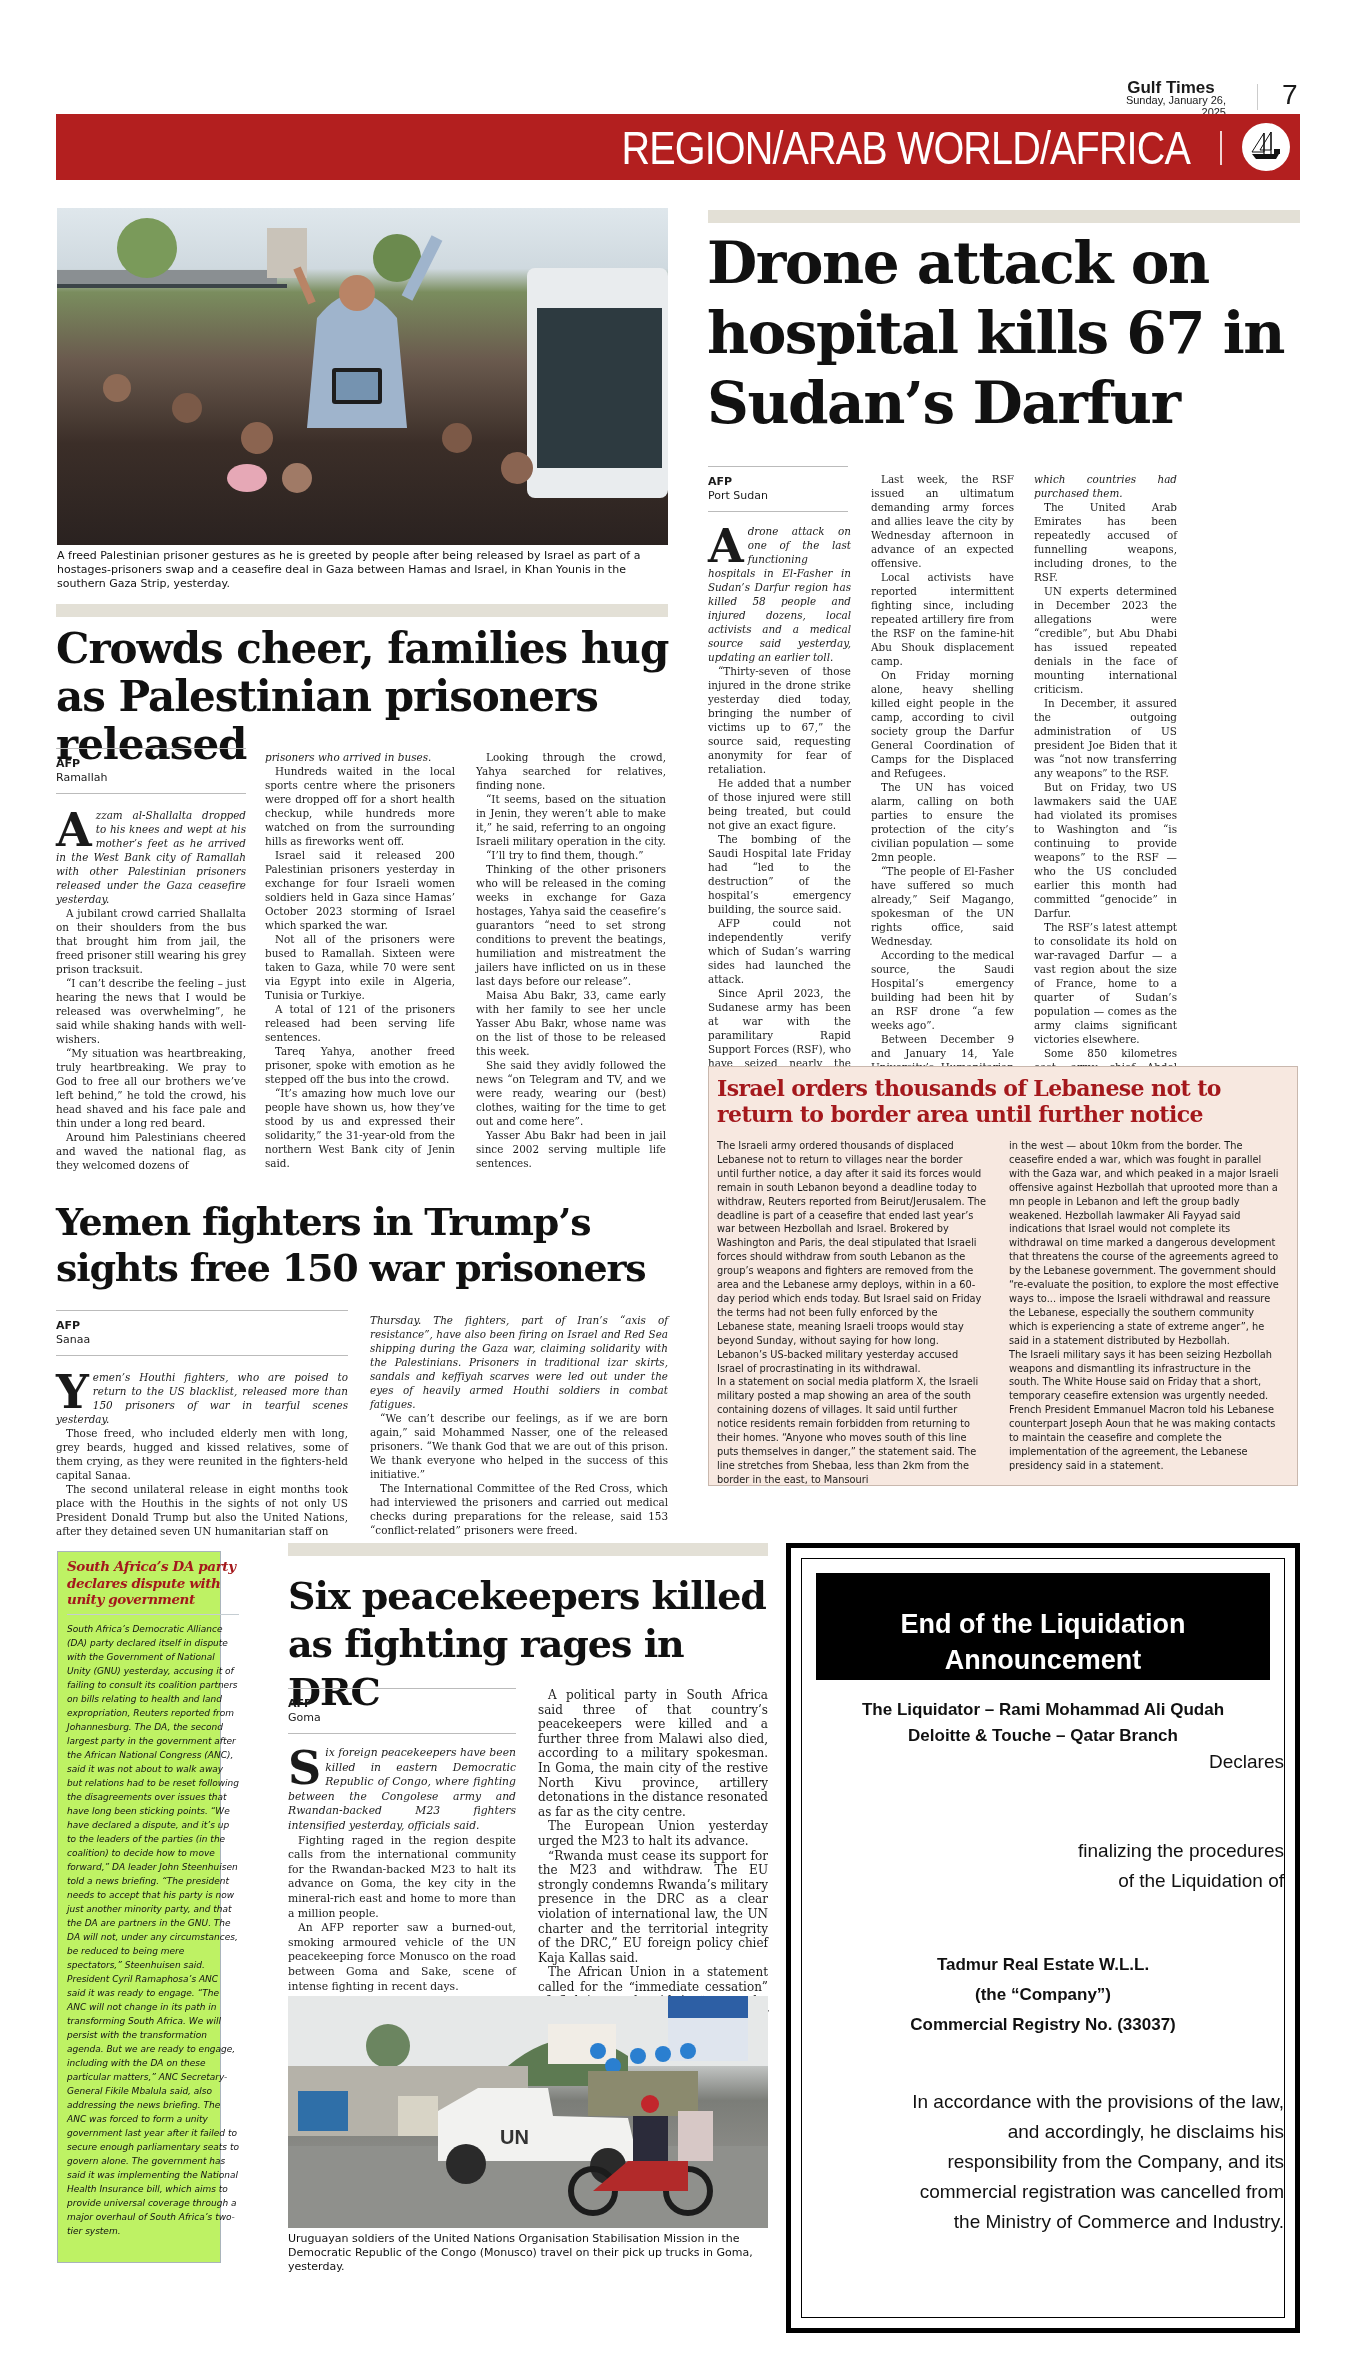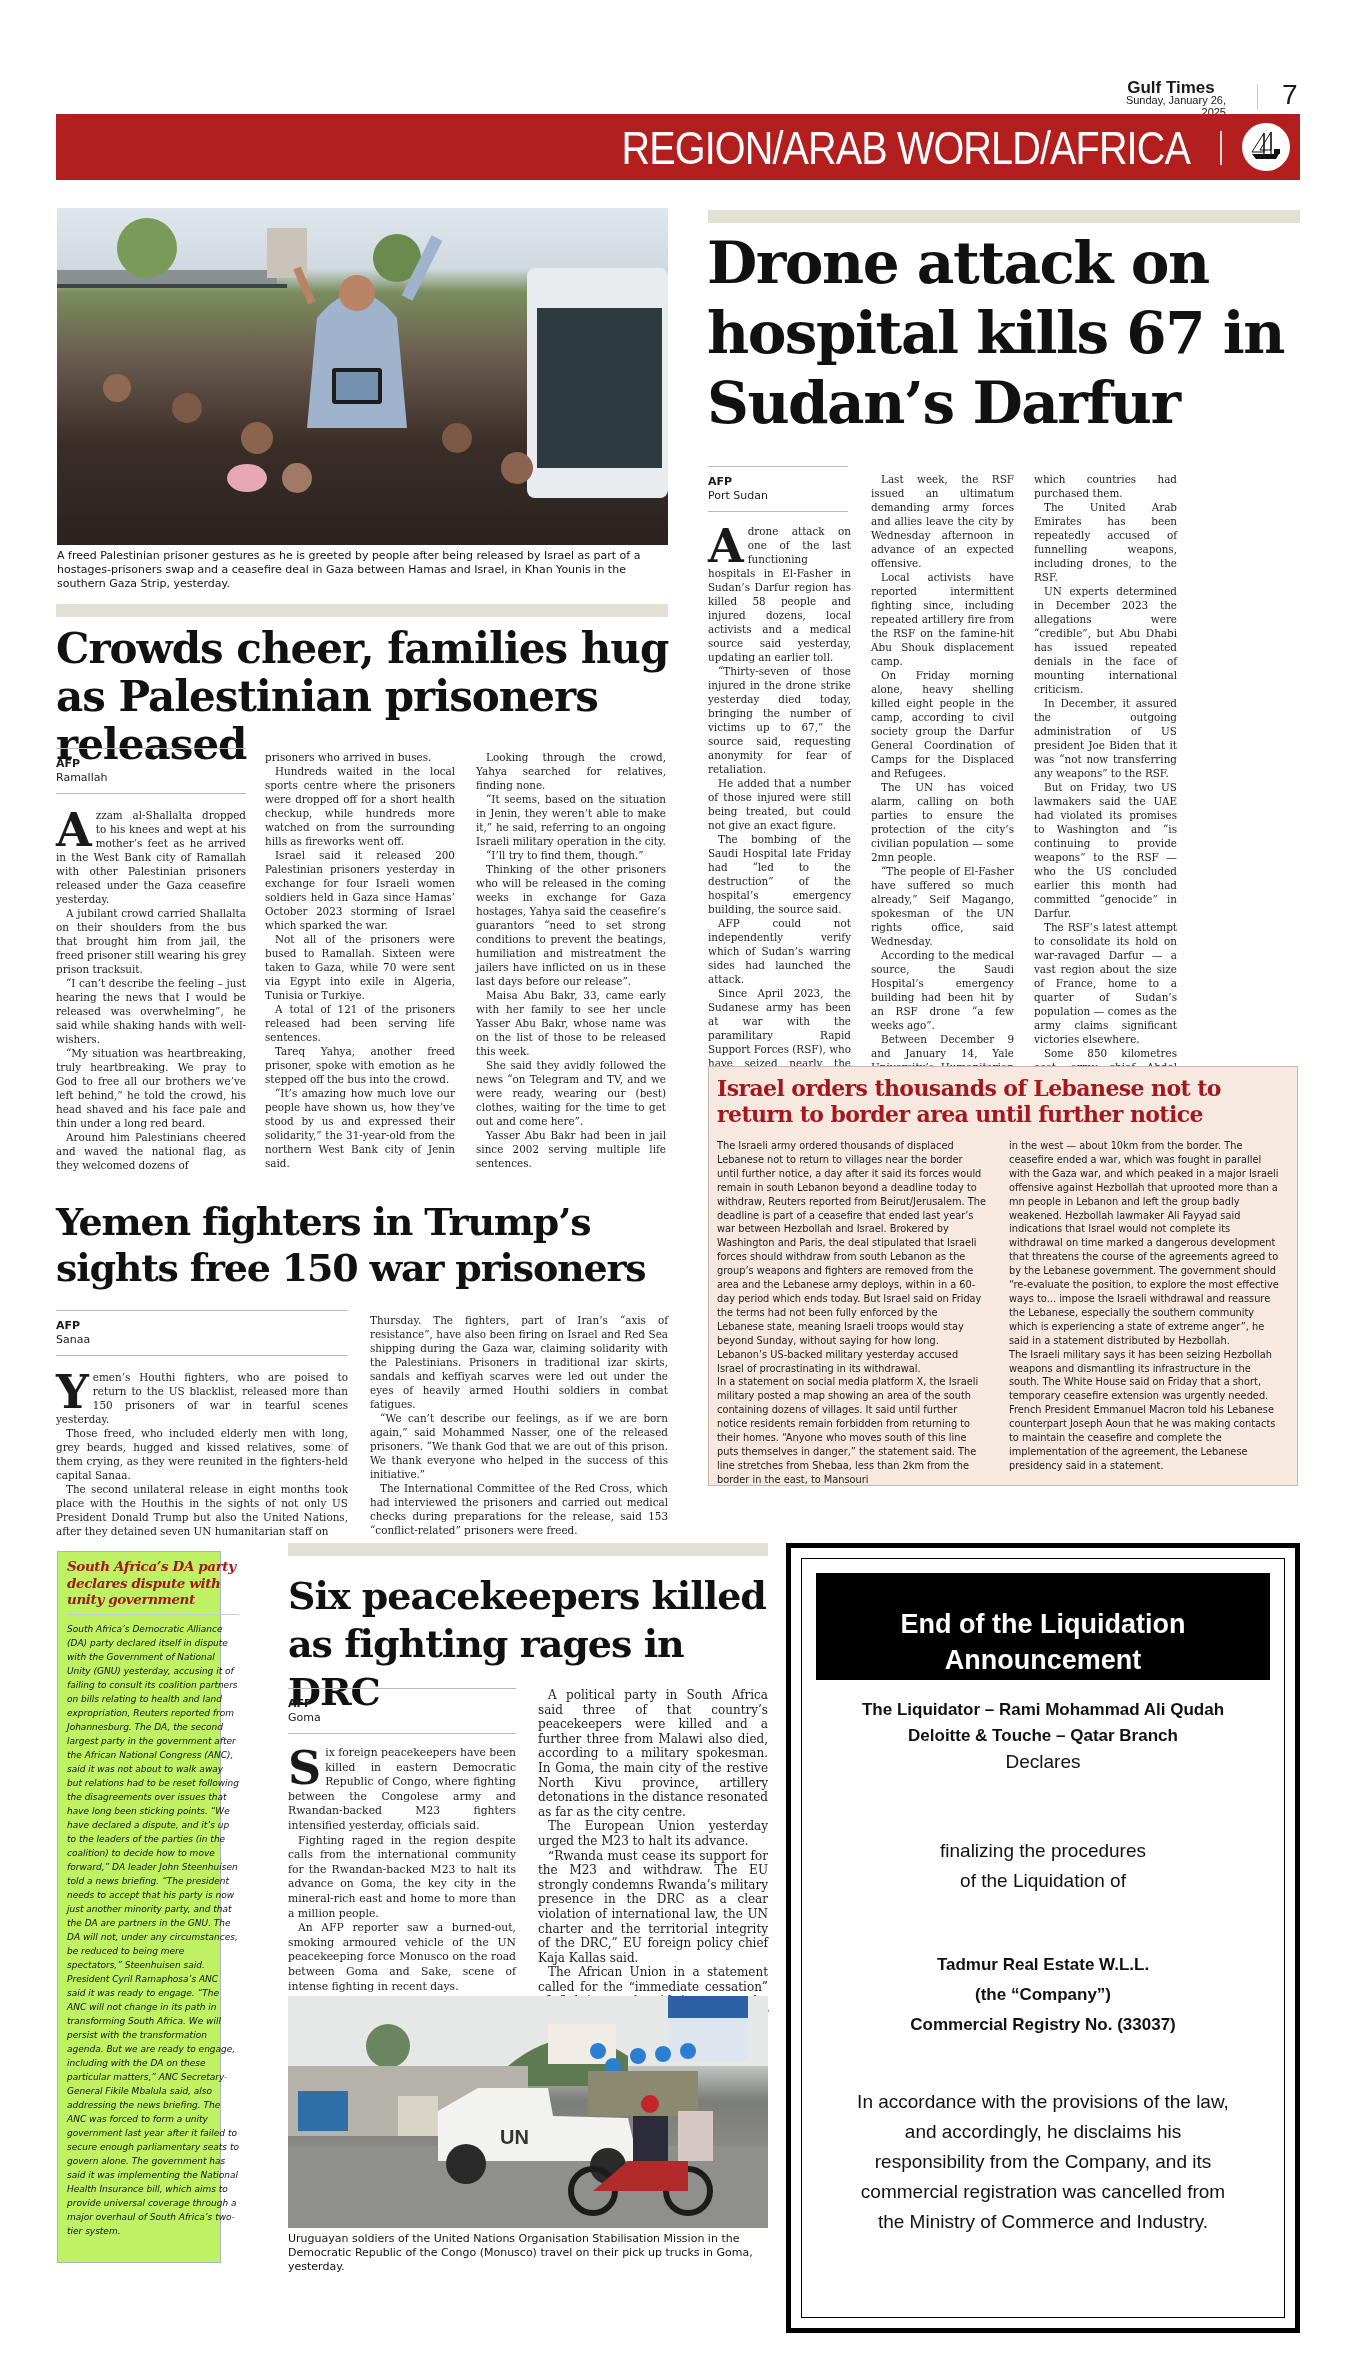--- a/index.html
+++ b/index.html
@@ -30,37 +30,37 @@
   .h-crowds { left: 56px; top: 625px; width: 620px; font-size: 42px; line-height: 48px; letter-spacing: -1px; }
   .h-yemen { left: 56px; top: 1199px; width: 620px; font-weight: bold; font-size: 38px; line-height: 46px; letter-spacing: -1.2px; }
   .h-six { left: 288px; top: 1572px; width: 480px; font-size: 38px; line-height: 48px; letter-spacing: -1px; }
 
   .byline { position: absolute; border-top: 1px solid #bbb; border-bottom: 1px solid #bbb; padding: 8px 0; font-family: "DejaVu Sans", sans-serif; }
   .byline .agency { font-weight: bold; font-size: 11px; line-height: 14px; }
   .byline .place { font-size: 11px; line-height: 14px; }
 
   .col { position: absolute; font-family: "DejaVu Serif", serif; font-size: 10.4px; line-height: 14px; text-align: justify; color: #1a1a1a; }
   .col p { text-indent: 10px; }
-  .col p.first { text-indent: 0; }
+  .col p.first { text-indent: 0; font-style: italic; }
   .dropcap { float: left; font-size: 46px; line-height: 40px; font-weight: bold; margin: 2px 4px 0 0; font-family: "DejaVu Serif", serif; }
 
   .leb-box { position: absolute; left: 708px; top: 1066px; width: 590px; height: 420px; background: #f7e8e0; border: 1px solid #c9b8ae; }
   .leb-title { position: absolute; left: 8px; top: 8px; width: 570px; font-family: "DejaVu Serif", serif; font-weight: bold; font-size: 22px; line-height: 26px; color: #a4181c; letter-spacing: -0.6px; }
   .leb-col { position: absolute; top: 72px; width: 270px; font-family: "DejaVu Sans", sans-serif; font-size: 9.8px; line-height: 13.9px; color: #1a1a1a; }
 
   .sa-box { position: absolute; left: 57px; top: 1551px; width: 164px; height: 712px; background: #bef264; border: 1px solid #a9b4bb; font-style: italic; }
   .sa-title { position: absolute; left: 9px; top: 6px; width: 172px; font-family: "DejaVu Serif", serif; font-weight: bold; font-size: 13.5px; line-height: 16.5px; color: #a4181c; letter-spacing: -0.4px; padding-bottom: 6px; border-bottom: 1px solid #c5cdd2; }
   .sa-body { position: absolute; left: 9px; top: 70px; width: 172px; font-family: "DejaVu Sans", sans-serif; font-size: 9px; line-height: 14px; color: #111; }
 
   .ad-outer { position: absolute; left: 786px; top: 1543px; width: 514px; height: 790px; border: 5px solid #000; background: #fff; }
   .ad-inner { position: absolute; left: 10px; top: 10px; right: 10px; bottom: 10px; border: 1.5px solid #000; }
   .ad-title { position: absolute; left: 14px; right: 14px; top: 14px; height: 107px; background: #000; color: #fff; text-align: center; font-family: "Liberation Sans", sans-serif; font-weight: bold; font-size: 27px; line-height: 36px; padding-top: 33px; }
   .ad-line { position: absolute; left: 0; right: 0; text-align: center; font-family: "Liberation Sans", sans-serif; color: #111; }
   .ad-bold { font-weight: bold; font-size: 17px; line-height: 26px; }
-  .ad-reg { font-size: 19px; line-height: 30px; }
+  .ad-reg { font-size: 19px; line-height: 30px; text-align: right; }
 </style>
 </head>
 <body>
 
 <div class="masthead">
   <div class="paper">Gulf Times</div>
   <div class="date">Sunday, January 26, 2025</div>
 </div>
 <div class="mh-divider"></div>
 <div class="page-num">7</div>

